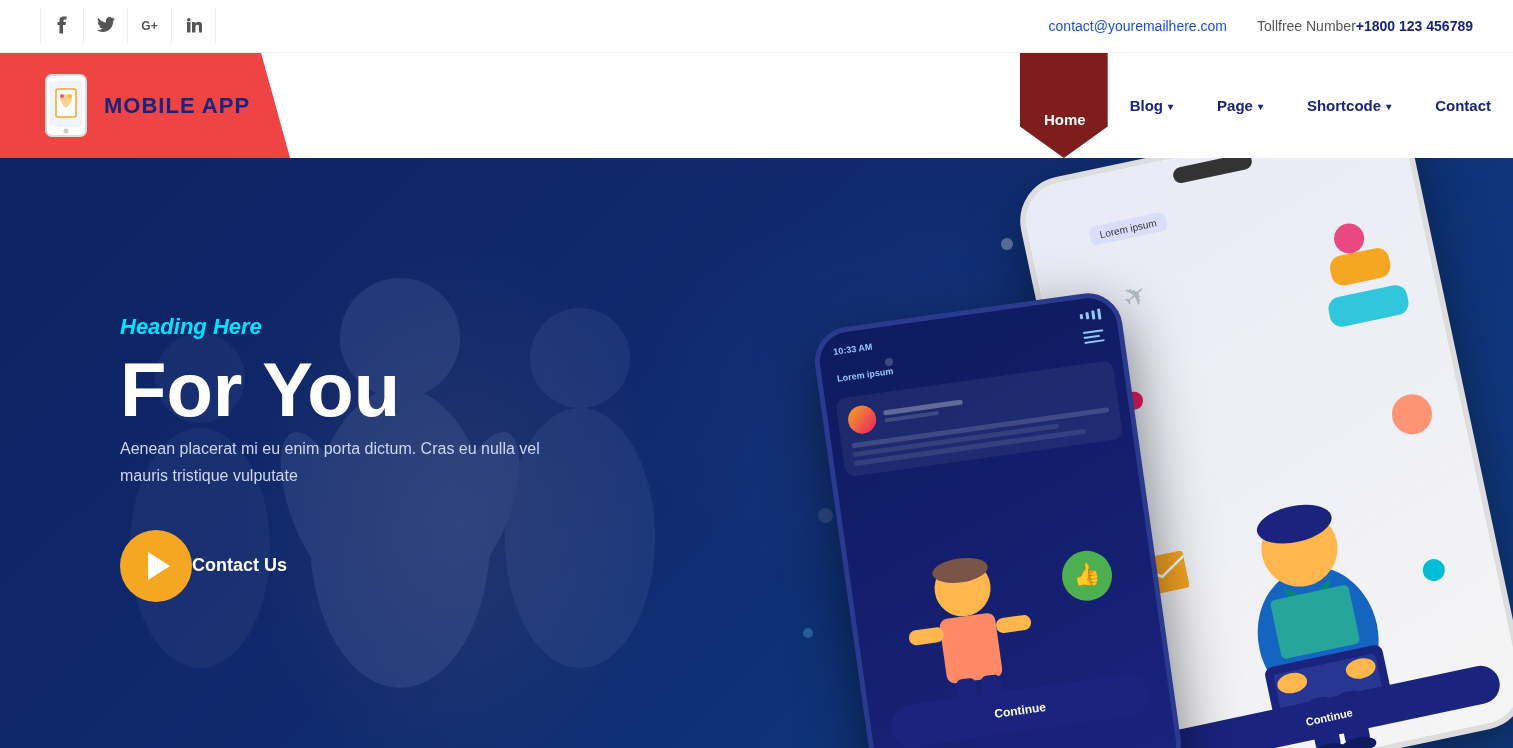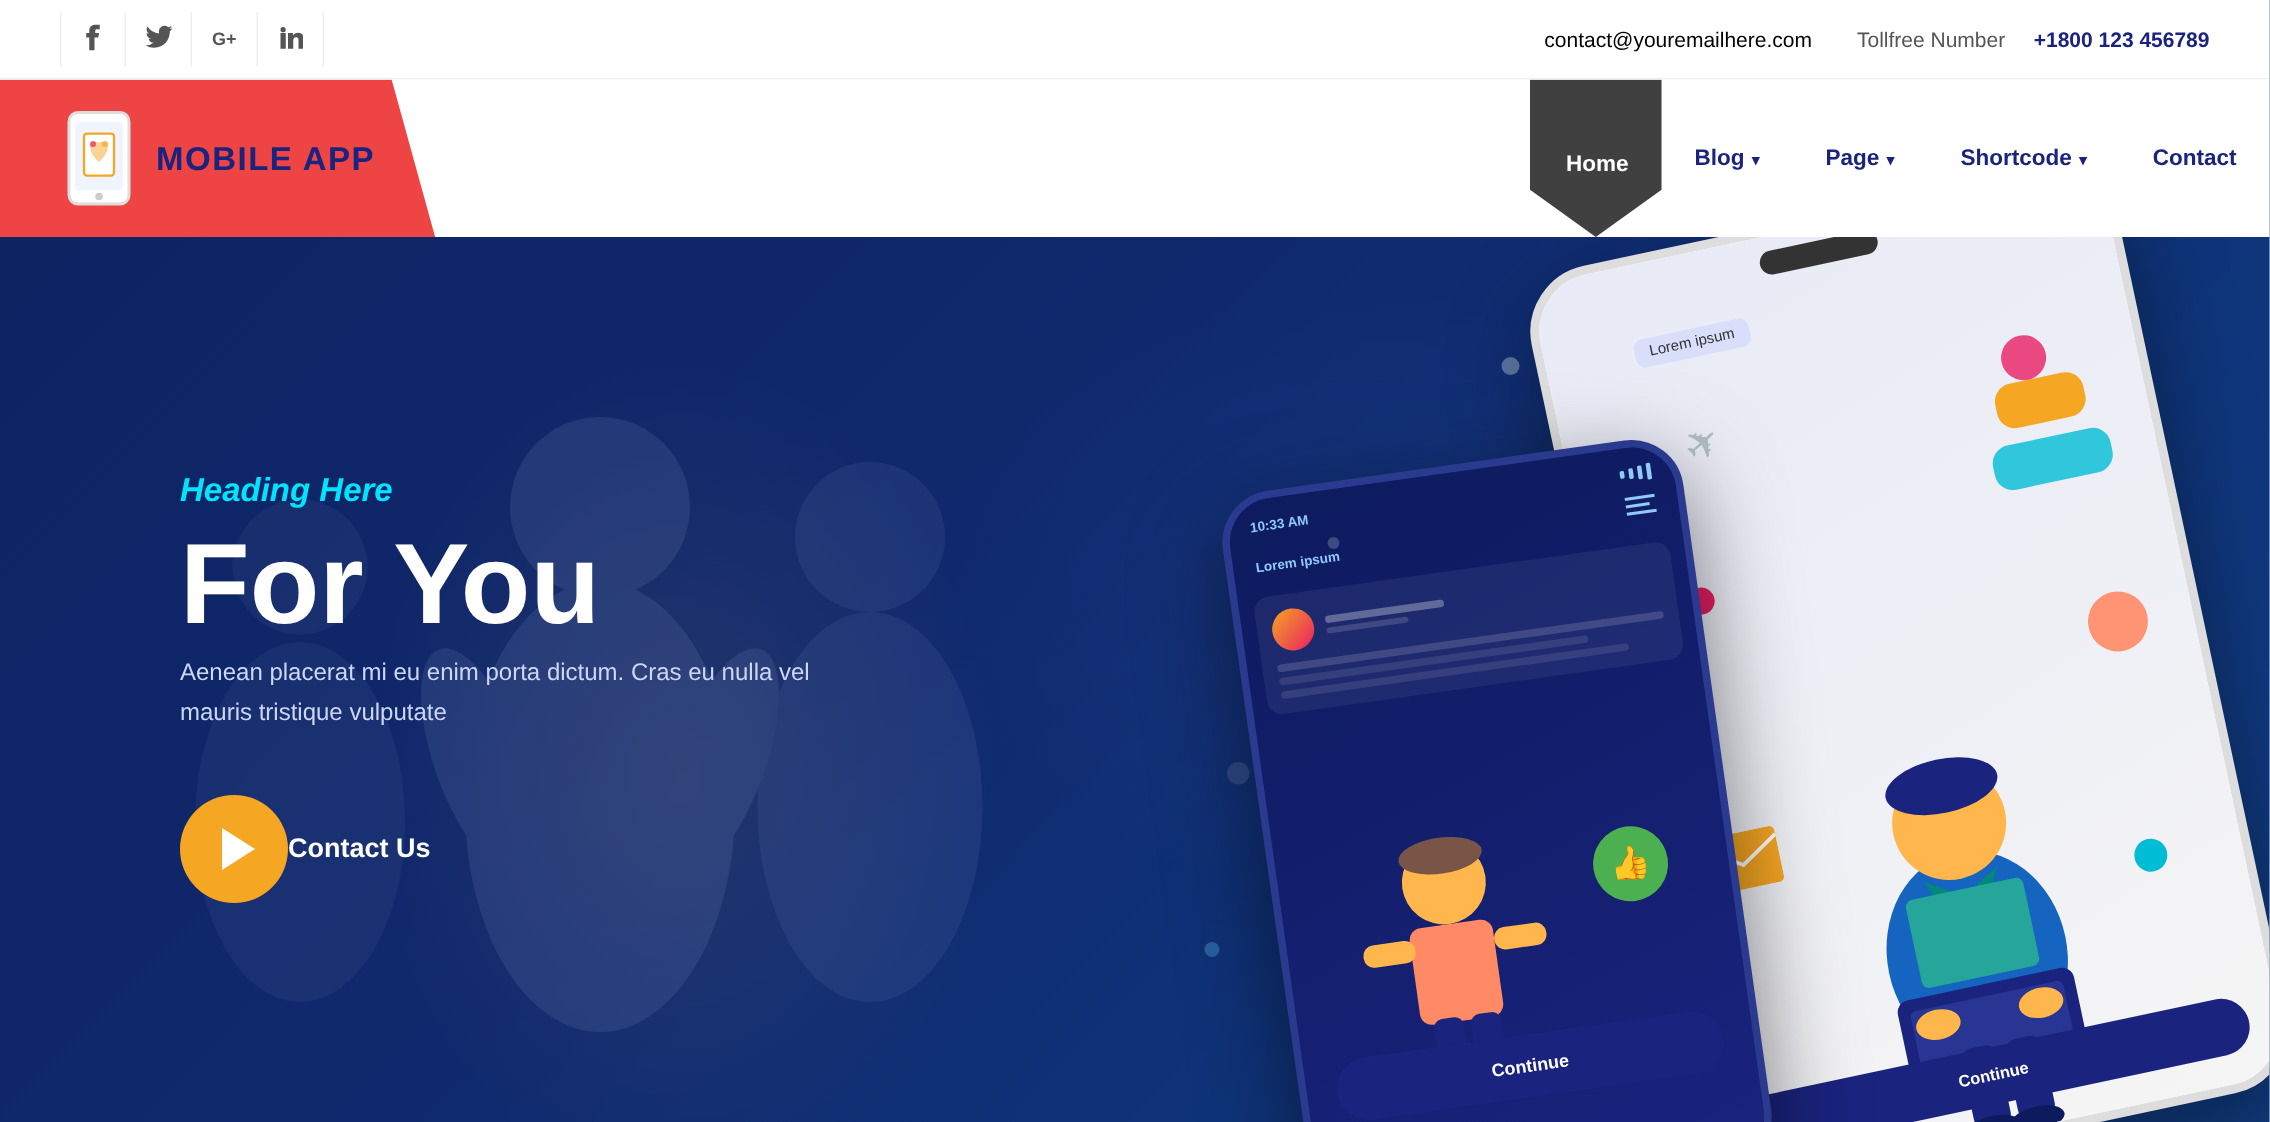--- a/index.html
+++ b/index.html
@@ -22,22 +22,22 @@
       width: 44px;
       height: 36px;
       border-right: 1px solid #eee;
       color: #555;
       font-size: 14px;
       text-decoration: none;
       cursor: pointer;
     }
     .topbar-left .social-link:first-child { border-left: 1px solid #eee; }
     .topbar-right { display: flex; align-items: center; gap: 30px; color: #555; font-size: 14px; }
-    .topbar-right .email { color: #000000; }
-    .topbar-right .tollfree { display: flex; gap: 19px; }
+    .topbar-right .email { color: #1d4ed8; }
+    .topbar-right .tollfree { display: flex; gap: 0; }
     .topbar-right .tollfree-label { color: #555; }
     .topbar-right .tollfree-num { color: #1a237e; font-weight: bold; }
 
     
     .header {
       display: flex;
       align-items: stretch;
       background: #fff;
       position: relative;
       z-index: 10;
@@ -75,25 +75,25 @@
       font-size: 15px;
       font-weight: 600;
       color: #1a237e;
       cursor: pointer;
       position: relative;
       white-space: nowrap;
       text-decoration: none;
       gap: 5px;
     }
     .nav-item.active {
-      background: #404040;
+      background: #7f1d1d;
       color: #fff;
       clip-path: polygon(0 0, 100% 0, 100% 70%, 50% 100%, 0 70%);
       padding-bottom: 30px;
-      align-items: center;
+      align-items: flex-end;
       padding-top: 38px;
       padding-left: 24px;
     }
 
     .chevron {
       font-size: 10px;
       margin-top: 2px;
     }
 
     

